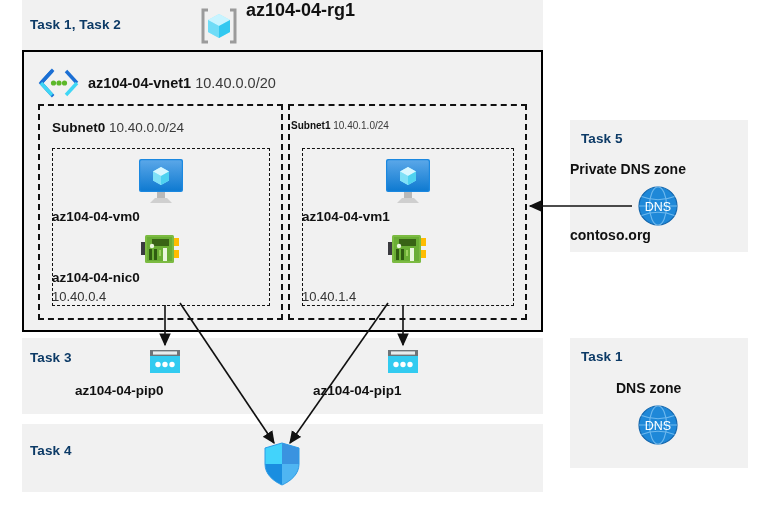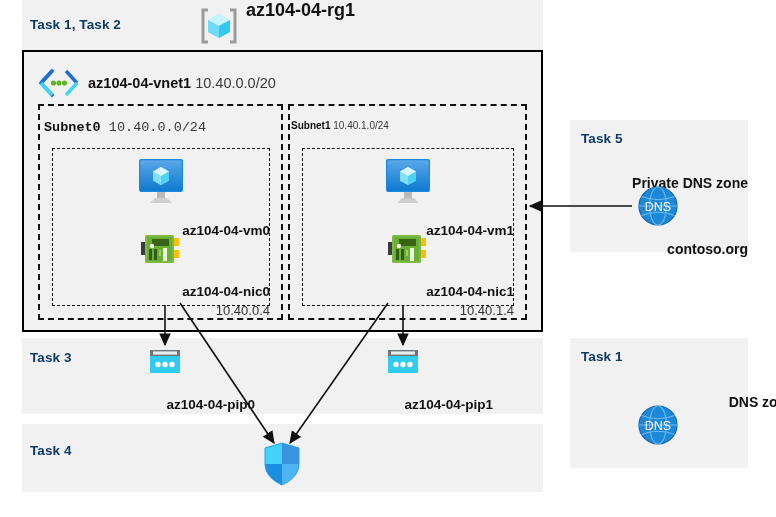--- a/index.html
+++ b/index.html
@@ -26,21 +26,21 @@
 
   .dashbox{position:absolute;border:2px dashed #111;box-sizing:border-box;background:transparent;}
   .subnet0{left:38px;top:104px;width:245px;height:216px;}
   .subnet1{left:288px;top:104px;width:239px;height:216px;}
   .vmbox0{left:52px;top:148px;width:218px;height:158px;}
   .vmbox1{left:302px;top:148px;width:212px;height:158px;}
   .dashbox.inner{border-width:1.6px;}
 
   .icon{position:absolute;}
 
-  .centertxt{position:absolute;text-align:right;white-space:nowrap;margin-top:14px;}
+  .centertxt{position:absolute;text-align:left;white-space:nowrap;}
   svg{display:block;overflow:visible;}
   #arrows{position:absolute;left:0;top:0;width:776px;height:517px;pointer-events:none;}
 </style>
 </head>
 <body>
 
 <div id="stage">
 
   <div class="panel rgpanel"></div>
 
@@ -70,21 +70,21 @@
       <circle cx="17.5" cy="15" r="2.6" fill="#5cb82a"></circle>
       <circle cx="23" cy="15" r="2.6" fill="#5cb82a"></circle>
       <circle cx="28.5" cy="15" r="2.6" fill="#5cb82a"></circle>
     </svg>
   </div>
   <div style="position:absolute;left:88px;top:75px;font-size:14.5px;white-space:nowrap;">
     <span class="hdrname">az104-04-vnet1</span><span>&nbsp;</span><span class="hdrcidr">10.40.0.0/20</span>
   </div>
 
   <div class="dashbox subnet0"></div>
-  <div style="position:absolute;left:44px;top:120px;font-size:13.5px;white-space:nowrap;font-family:Liberation Mono, monospace;">
+  <div style="position:absolute;left:52px;top:120px;font-size:13.5px;white-space:nowrap;">
     <span class="hdrname">Subnet0</span><span>&nbsp;</span><span class="hdrcidr">10.40.0.0/24</span>
   </div>
   <div class="dashbox vmbox0 inner"></div>
 
   <div class="icon" style="left:133px;top:156px;">
     <svg width="56" height="50" viewBox="0 0 56 50">
       <rect x="6" y="3" width="44" height="33" rx="2" fill="#1b88e0"></rect>
       <rect x="7.2" y="4.2" width="41.6" height="30.6" rx="1.5" fill="url(#vmg0)"></rect>
       <defs>
         <linearGradient id="vmg0" x1="0" y1="0" x2="0" y2="1">
@@ -154,21 +154,20 @@
       <rect x="6" y="5" width="29" height="28" rx="1.5" fill="#7cbb42"></rect>
       <rect x="8" y="7" width="25" height="24" fill="#6aae35"></rect>
       <rect x="13" y="9" width="17" height="7" fill="#386315"></rect>
       <rect x="10" y="19" width="3" height="11" fill="#2f5c11"></rect>
       <rect x="15" y="19" width="3" height="11" fill="#2f5c11"></rect>
       <rect x="24" y="18" width="4" height="13" fill="#eaf6dd"></rect>
       <circle cx="13" cy="16" r="2.2" fill="#eaf6dd"></circle>
       <rect x="20" y="20" width="2" height="6" fill="#9bd05e"></rect>
     </svg>
   </div>
-  <div class="nodetitle centertxt" style="left:302px;top:270px;width:212px;">az104-04-nic1</div>
   <div class="nodesub centertxt" style="left:302px;top:289px;width:212px;">10.40.1.4</div>
 
   <div class="panel task3panel"></div>
   <div class="tasklabel" style="left:30px;top:350px;">Task 3</div>
 
   <div class="icon" style="left:147px;top:348px;">
     <svg width="36" height="30" viewBox="0 0 36 30">
       <rect x="3" y="2" width="30" height="6" fill="#6e7478"></rect>
       <rect x="6" y="3.4" width="24" height="3.2" fill="#e8eced"></rect>
       <rect x="3" y="8" width="30" height="17" fill="#32cbf0"></rect>

